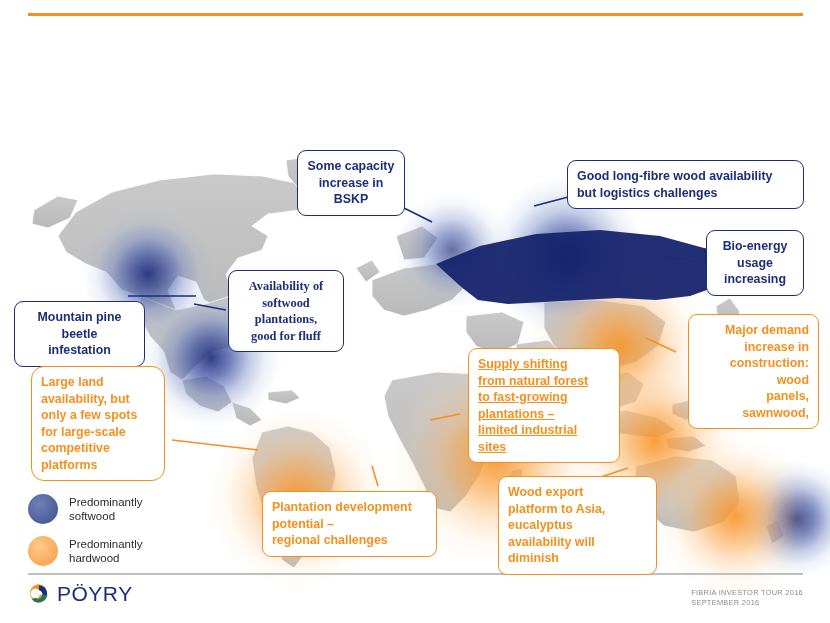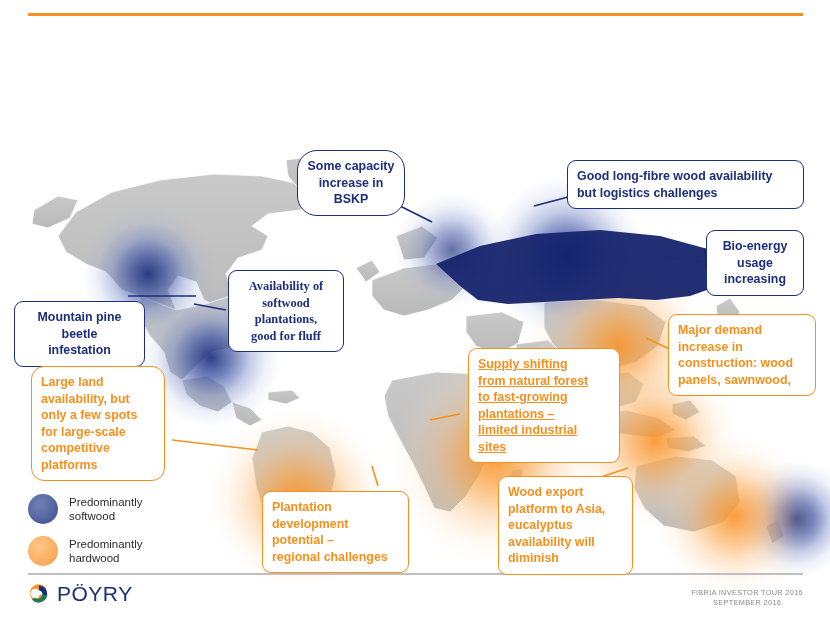--- a/index.html
+++ b/index.html
@@ -52,21 +52,21 @@
   .legend-label{color:#2b2b2b;font-size:11.5px;line-height:14px;
                 font-weight:normal;white-space:pre-line;}
 
   
   .footer-rule{position:absolute;left:28px;top:573px;width:775px;height:1.5px;background:#bfbfbf;}
   .logo{position:absolute;left:28px;top:583px;display:flex;align-items:center;}
   .logo-mark{width:22px;height:22px;margin-right:7px;flex:0 0 auto;}
   .logo-text{color:#1B2E7A;font-size:21px;font-weight:normal;letter-spacing:.5px;line-height:22px;}
   .copyright{position:absolute;left:0;top:589px;width:830px;text-align:center;
              color:#8a8a8a;font-size:7.4px;letter-spacing:.3px;}
-  .doc-ref{position:absolute;right:27px;top:588px;text-align:center;
+  .doc-ref{position:absolute;right:27px;top:588px;text-align:left;
            color:#8a8a8a;font-size:7.4px;line-height:9.6px;letter-spacing:.3px;white-space:pre-line;}
 </style>
 </head>
 <body>
 
 <div id="slide">
 
   <div class="top-rule"></div>
 
 
@@ -170,21 +170,21 @@
     </g>
     <g fill="none" stroke="#F5901E" stroke-width="1.6">
       <path d="M172,440 L258,450"></path>
       <path d="M460,414 L430,420"></path>
       <path d="M676,352 L646,338"></path>
       <path d="M378,486 L372,466"></path>
       <path d="M592,480 L628,468"></path>
     </g>
   </svg>
 
-  <div class="callout center" style="left:297px;top:150px;width:108px;border-radius:20px;">Some capacity
+  <div class="callout center" style="left:297px;top:150px;width:108px;">Some capacity
 increase in
 BSKP</div>
 
   <div class="callout" style="left:567px;top:160px;width:237px;">Good long-fibre wood availability
 but logistics challenges</div>
 
   <div class="callout center" style="left:706px;top:230px;width:98px;">Bio-energy
 usage
 increasing</div>
 
@@ -204,30 +204,30 @@
 competitive
 platforms</div>
 
   <div class="callout orange" style="left:468px;top:348px;width:152px;text-decoration:underline;">Supply shifting
 from natural forest
 to fast-growing
 plantations –
 limited industrial
 sites</div>
 
-  <div class="callout orange" style="left:668px;top:314px;width:148px;">Major demand
+  <div class="callout orange" style="left:688px;top:314px;width:131px;text-align:right;">Major demand
 increase in
 construction: wood
 panels, sawnwood,</div>
 
-  <div class="callout orange" style="left:262px;top:491px;width:147px;">Plantation development
+  <div class="callout orange" style="left:262px;top:491px;width:175px;">Plantation development
 potential –
 regional challenges</div>
 
-  <div class="callout orange" style="left:498px;top:476px;width:135px;">Wood export
+  <div class="callout orange" style="left:498px;top:476px;width:159px;">Wood export
 platform to Asia,
 eucalyptus
 availability will
 diminish</div>
 
   <div class="legend">
     <div class="legend-row">
       <div class="legend-dot soft"></div>
       <div class="legend-label">Predominantly
 softwood</div>

